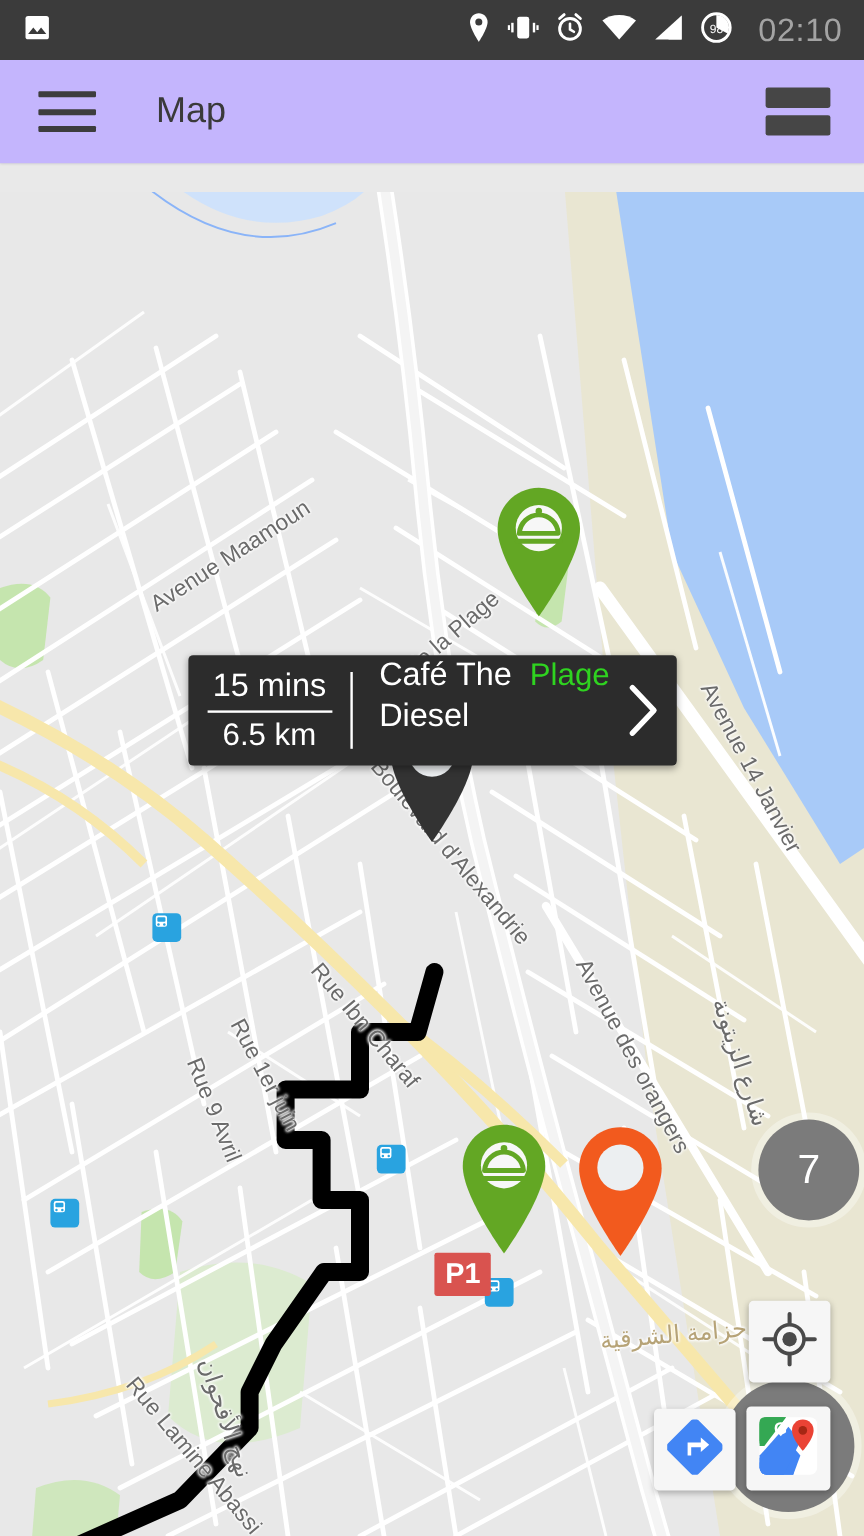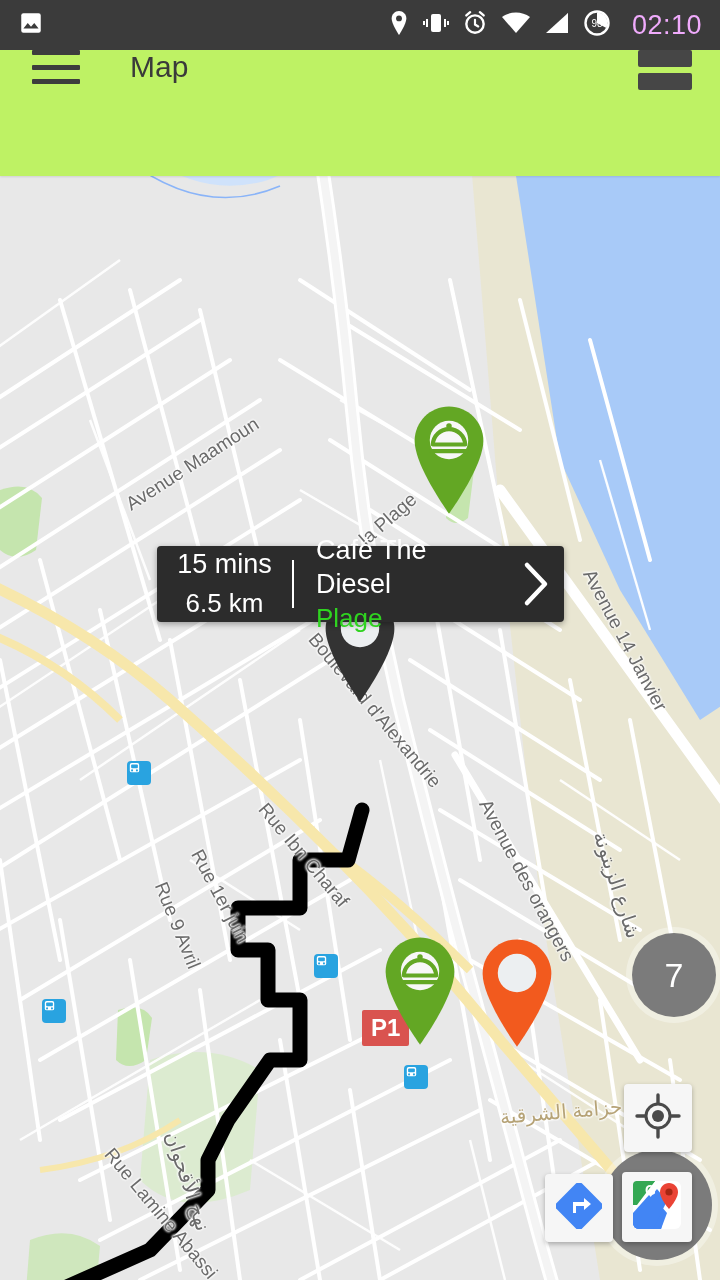--- a/index.html
+++ b/index.html
@@ -6,32 +6,32 @@
   html, body {
     width:720px; height:1280px;
     font-family:"Liberation Sans", sans-serif;
     background:#e9e9e9; overflow:hidden;
   }
   #app { position:relative; width:720px; height:1280px; overflow:hidden; }
 
   
   .statusbar {
     position:absolute; top:0; left:0; width:720px; height:50px;
-    background:#3b3b3b; color:#f0abfc; display:flex; align-items:center;
+    background:#3b3b3b; color:#a3a3a3; display:flex; align-items:center;
     padding:0 18px; z-index:60;
   }
   .sb-left { display:flex; align-items:center; }
   .sb-right { margin-left:auto; display:flex; align-items:center; gap:13px; }
   .sb-time { font-size:27px; letter-spacing:.5px; margin-left:8px; }
   .icn { display:block; }
 
   
   .appbar {
-    position:absolute; top:50px; left:0; width:720px; height:126px;
-    background:#bef264; display:flex; z-index:55;
+    position:absolute; top:50px; left:0; width:720px; height:86px;
+    background:#c4b5fd; display:flex; align-items:center; z-index:55;
     box-shadow:0 1px 2px rgba(0,0,0,.10);
   }
   .hamburger { margin-left:32px; width:48px; height:34px;
     display:flex; flex-direction:column; justify-content:space-between; cursor:pointer; }
   .hamburger i { display:block; height:5px; background:#3d3d3d; border-radius:1px; }
   .appbar-title { margin-left:50px; font-size:30px; color:#3a3a3a; }
   .appbar-right { margin-left:auto; margin-right:28px; width:54px; height:40px;
     display:flex; flex-direction:column; justify-content:space-between; cursor:pointer; }
   .appbar-right i { display:block; height:17px; background:#464646; border-radius:2px; }
 
@@ -55,44 +55,44 @@
 
   .cluster {
     position:absolute; border-radius:50%; background:#7b7b7b;
     color:#fff; display:flex; align-items:center; justify-content:center;
     font-size:32px; box-shadow:0 0 0 6px rgba(255,255,255,.35);
   }
   .cluster.small { font-size:30px; }
 
   .plabel {
     position:absolute; background:#d9534f; color:#fff;
-    font-size:24px; font-weight:bold; padding:4px 9px; border-radius:2px;
+    font-size:24px; font-weight:bold; padding:4px 9px; border-radius:2px;margin-top:34px;
   }
 
   .busicon {
     position:absolute; width:24px; height:24px; background:#29a3e0;
     border-radius:4px; display:flex; align-items:center; justify-content:center;
   }
   .busicon svg { display:block; }
 
   
   .infocard {
-    position:absolute; left:157px; top:546px; width:407px; height:76px;
+    position:absolute; left:157px; top:546px; width:407px; height:92px;
     background:#2c2c2c; border-radius:4px; display:flex; align-items:stretch;
     color:#fff; z-index:30; box-shadow:0 2px 6px rgba(0,0,0,.35);
   }
   .ic-left {
     width:135px; display:flex; flex-direction:column;
     align-items:center; justify-content:center; padding:6px 0;
   }
   .ic-time { font-size:27px; line-height:1.15; }
   .ic-rule { width:104px; height:2px; background:#fff; margin:5px 0 4px; }
   .ic-dist { font-size:26px; line-height:1.15; }
   .ic-div { width:2px; background:#fff; margin:14px 0; }
-  .ic-mid { flex:1; display:flex; flex-direction:column; justify-content:center; padding-left:22px; }
+  .ic-mid { flex:1; display:flex; flex-direction:row; justify-content:center; padding-left:22px; }
   .ic-name { font-size:27px; line-height:1.25; }
   .ic-status { font-size:26px; line-height:1.25; color:#2fd320; }
   .ic-chev { width:56px; display:flex; align-items:center; justify-content:center; }
   .ic-chev svg { display:block; }
 
   
   .fab {
     position:absolute; background:#f6f6f6; border-radius:4px;
     box-shadow:0 2px 5px rgba(0,0,0,.28);
     display:flex; align-items:center; justify-content:center; z-index:40;

